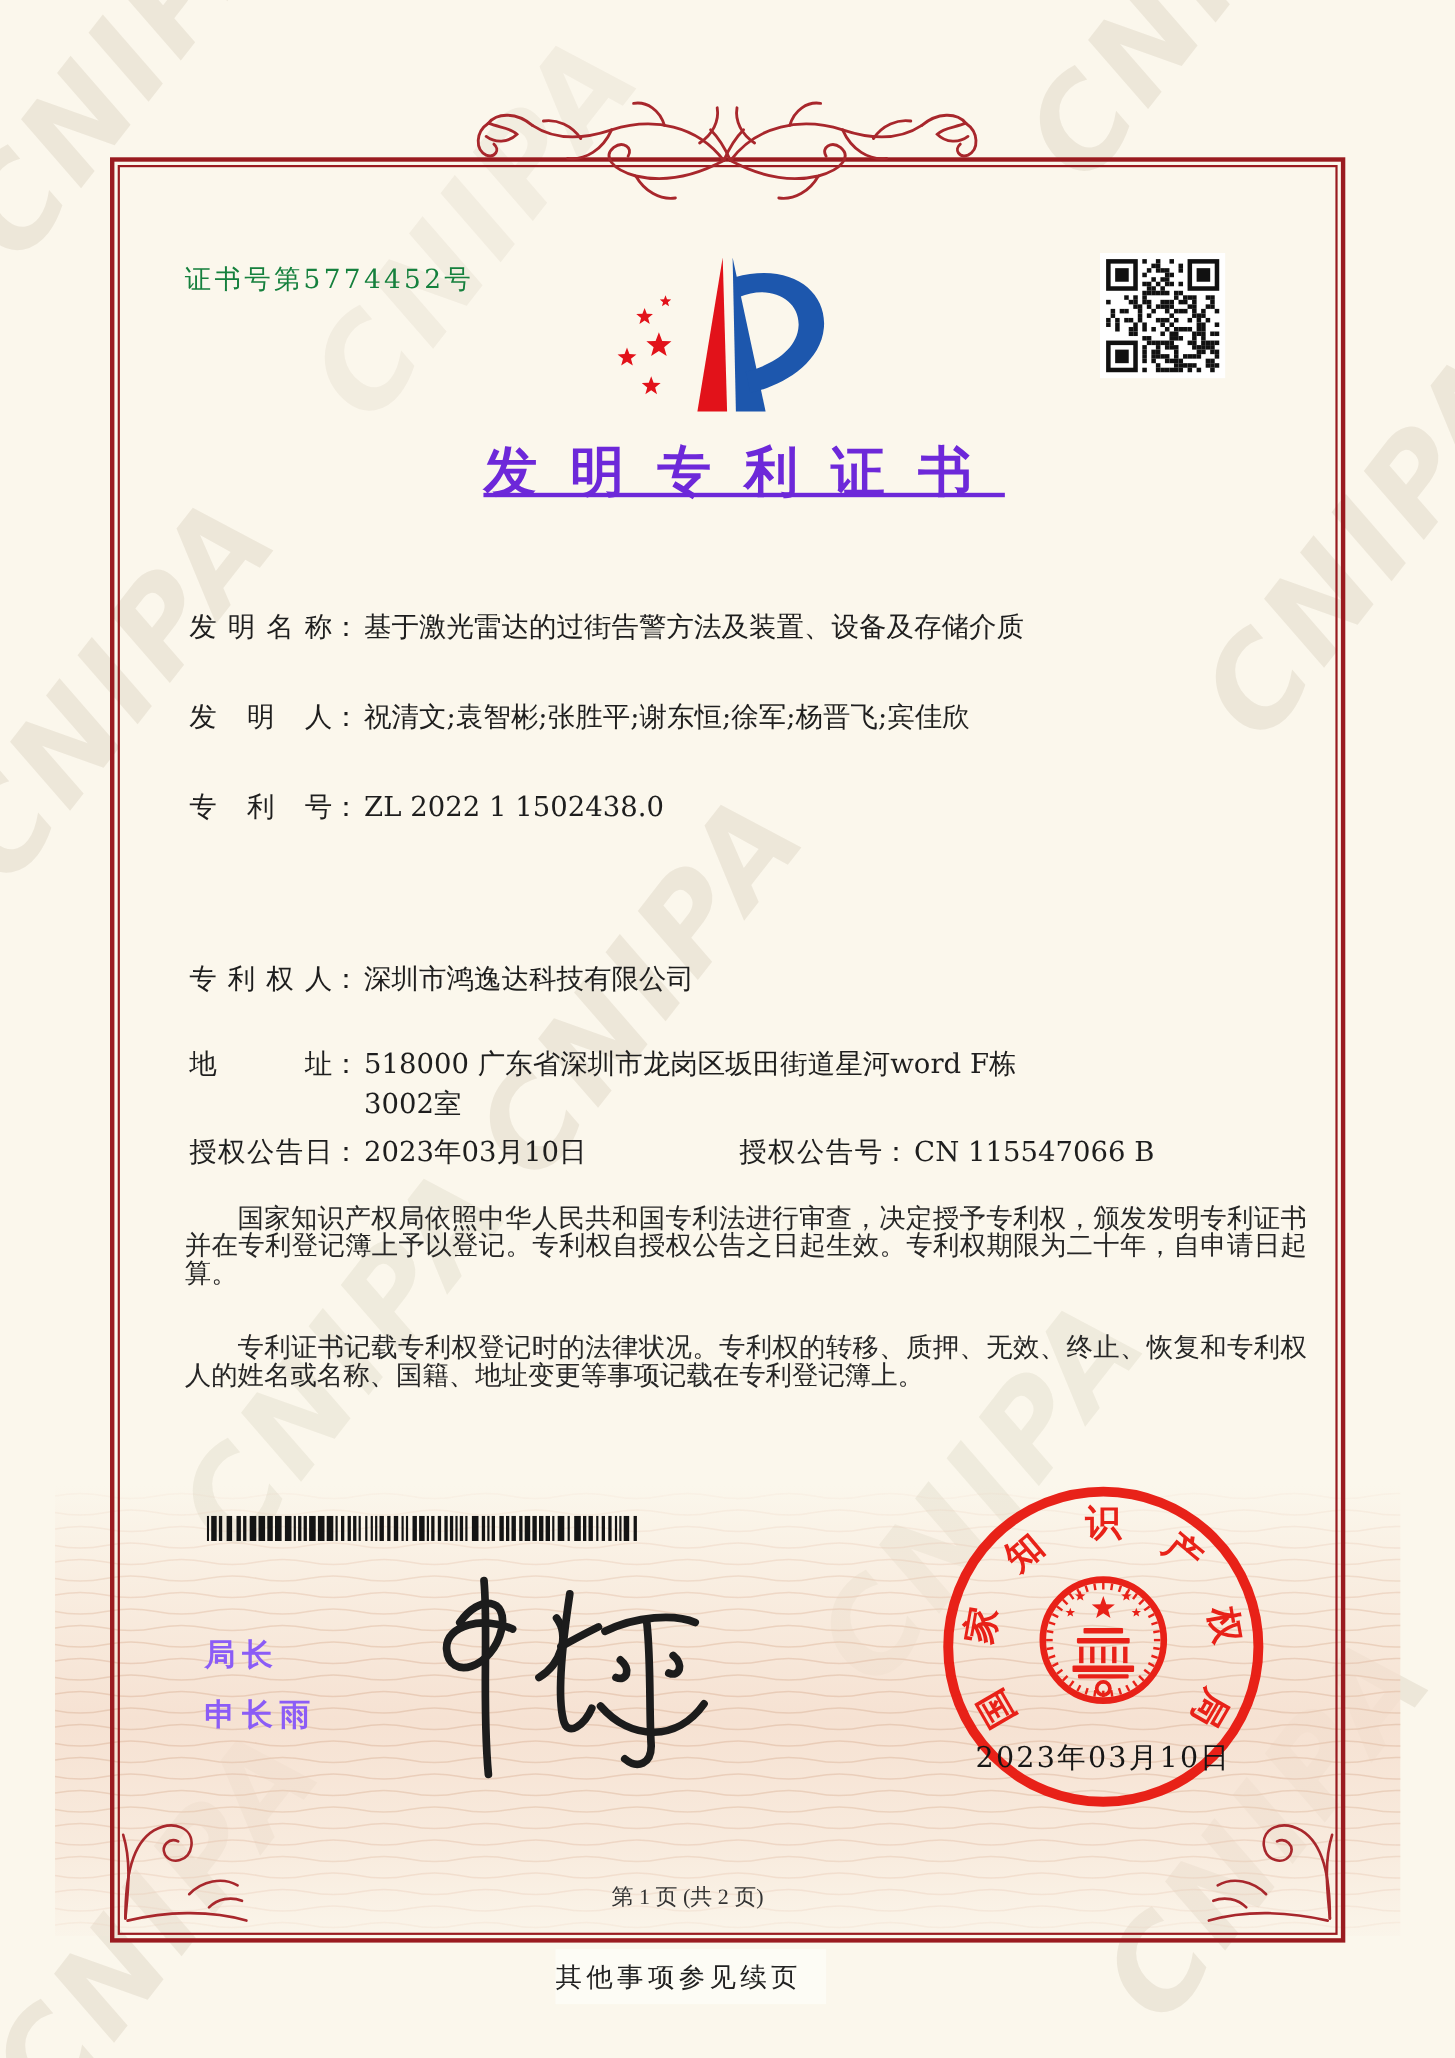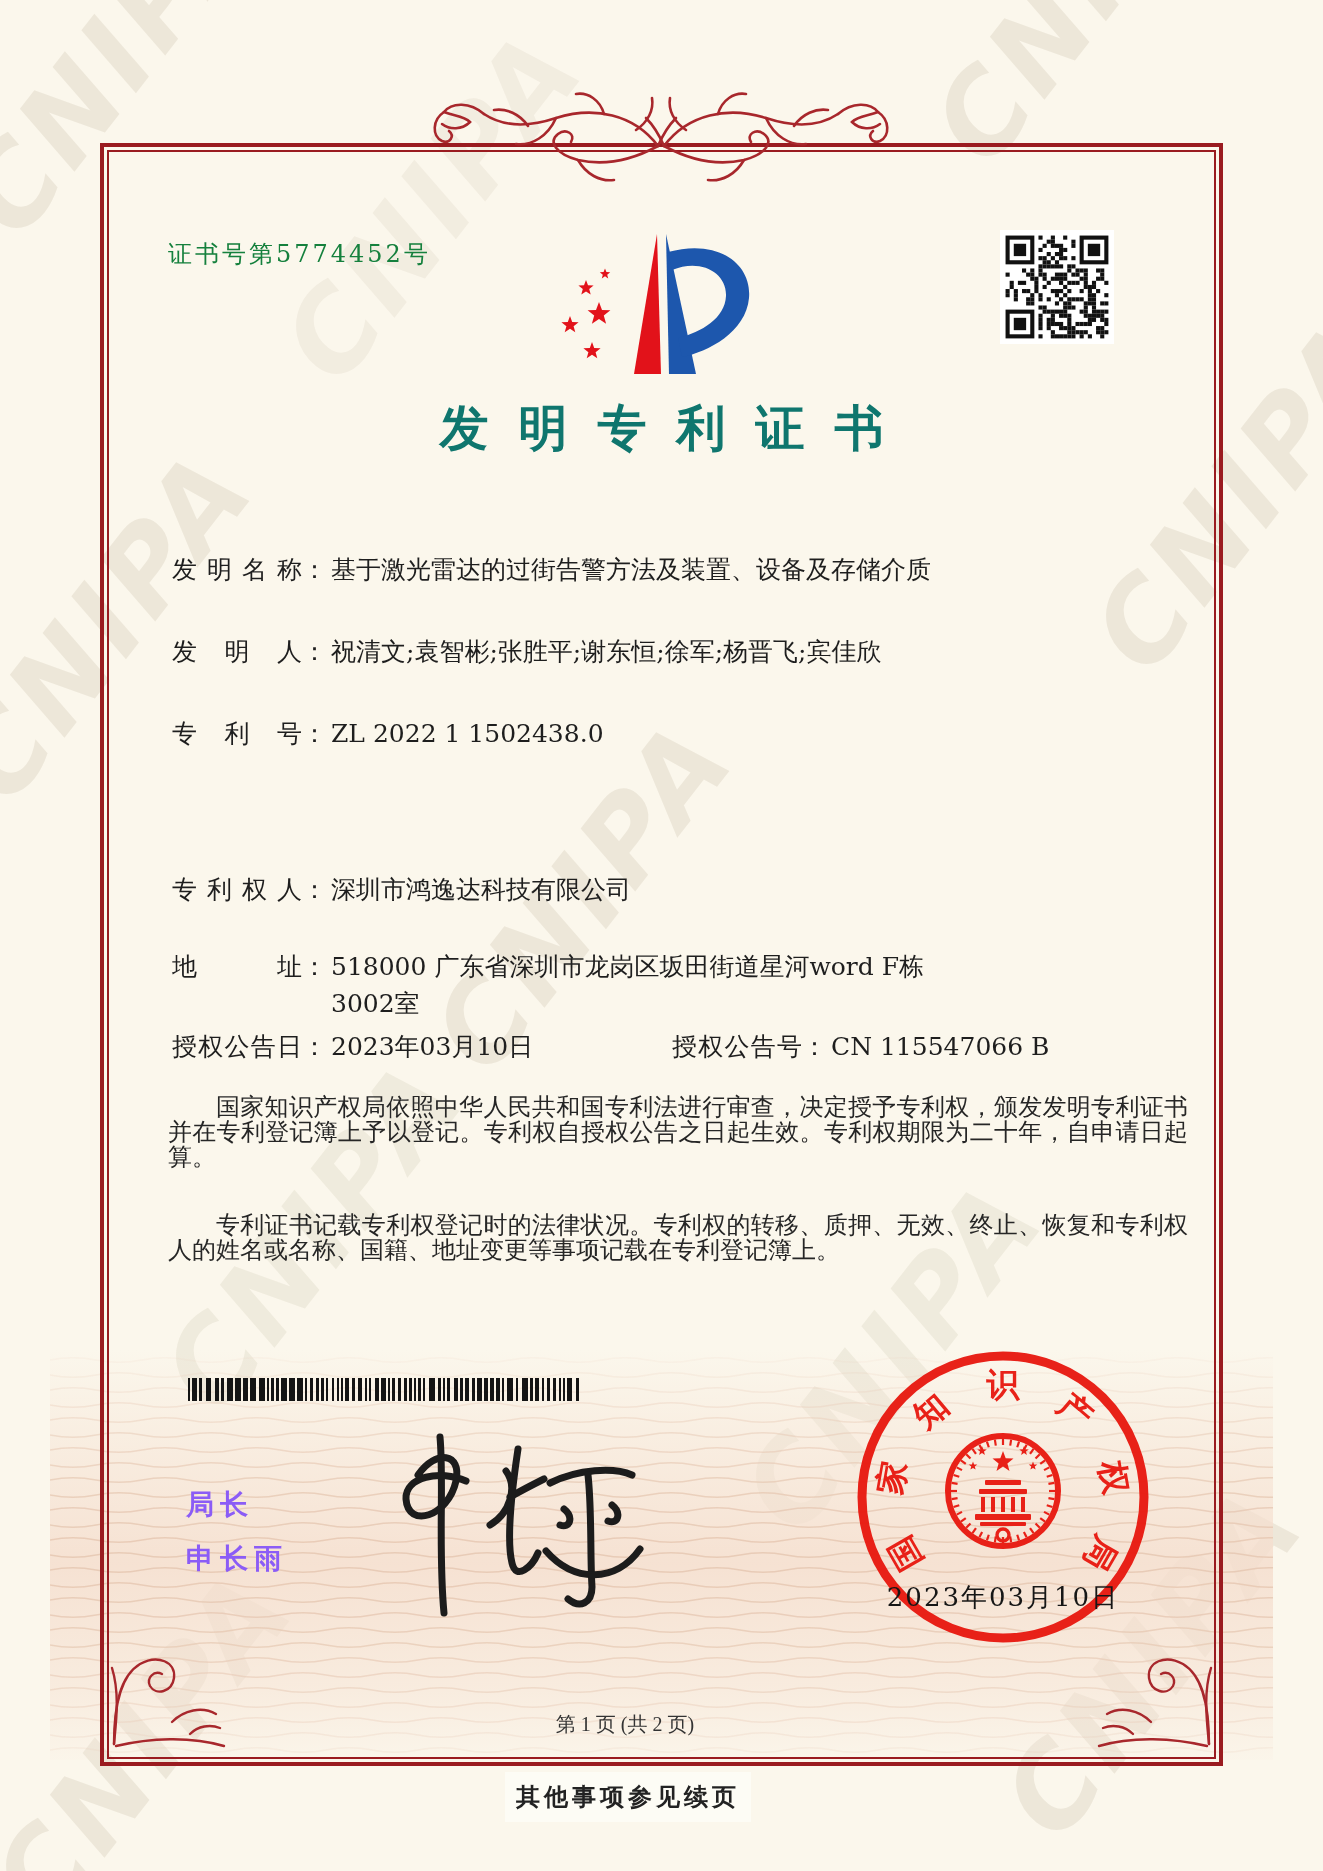--- a/index.html
+++ b/index.html
@@ -52,22 +52,22 @@
   .top-ornament{position:absolute;left:408px;top:84px;width:506px;height:118px;z-index:3;}
   .corner{position:absolute;width:130px;height:130px;z-index:3;}
   .corner-bl{left:106px;top:1622px;}
   .corner-br{left:1087px;top:1622px;}
   
   .cert-no{position:absolute;left:168px;top:238px;font-size:24px;letter-spacing:3px;color:#15803d;z-index:4;}
   .logo{position:absolute;left:542px;top:230px;width:232px;height:156px;z-index:4;}
   .qr{position:absolute;left:1000px;top:230px;width:114px;height:114px;z-index:4;}
   .title{
     position:absolute;left:100px;right:100px;top:396px;z-index:4;
-    text-align:center;font-size:49px;font-weight:bold;color:#0f766e;
-    letter-spacing:30px;text-indent:30px;
+    text-align:center;font-size:49px;font-weight:bold;color:#6d28d9;
+    letter-spacing:30px;text-indent:30px;text-decoration:underline;
   }
   
   .row{position:absolute;left:172px;font-size:25px;line-height:37px;z-index:4;color:#1e1e1e;}
   .row2{left:672px;}
   .flabel{display:inline-block;width:130px;text-align:justify;text-align-last:justify;vertical-align:top;}
   .fcolon{display:inline-block;vertical-align:top;margin-right:4px;}
   .fvalue{display:inline-block;width:612px;vertical-align:top;}
   .fvalue-short{width:430px;}
   
   .para{
@@ -81,21 +81,21 @@
   .signer-title{top:1486px;} .signer-name{top:1540px;}
   .signature{position:absolute;left:378px;top:1430px;width:270px;height:192px;z-index:4;}
   .seal{position:absolute;left:851px;top:1345px;width:304px;height:304px;z-index:4;opacity:0.95;}
   .seal-date{
     position:absolute;left:851px;top:1580px;width:304px;z-index:5;
     text-align:center;font-size:26px;letter-spacing:2px;color:#161616;
   }
   .page-num{position:absolute;left:540px;top:1711px;width:170px;z-index:4;text-align:center;font-size:20px;color:#333;font-family:Liberation Serif, serif;}
   .footer-box{
     position:absolute;left:505px;top:1772px;width:246px;height:50px;z-index:3;
-    background:#fdfcf5;display:flex;align-items:center;justify-content:center;font-weight:bold;
+    background:#fdfcf5;display:flex;align-items:center;justify-content:flex-start;
   }
   .footer-note{font-size:24px;letter-spacing:4px;color:#222;}
 </style>
 </head>
 <body>
 
 <div class="page">
 
   <span class="wm w1">CNIPA</span>
   <span class="wm w2">CNIPA</span>

